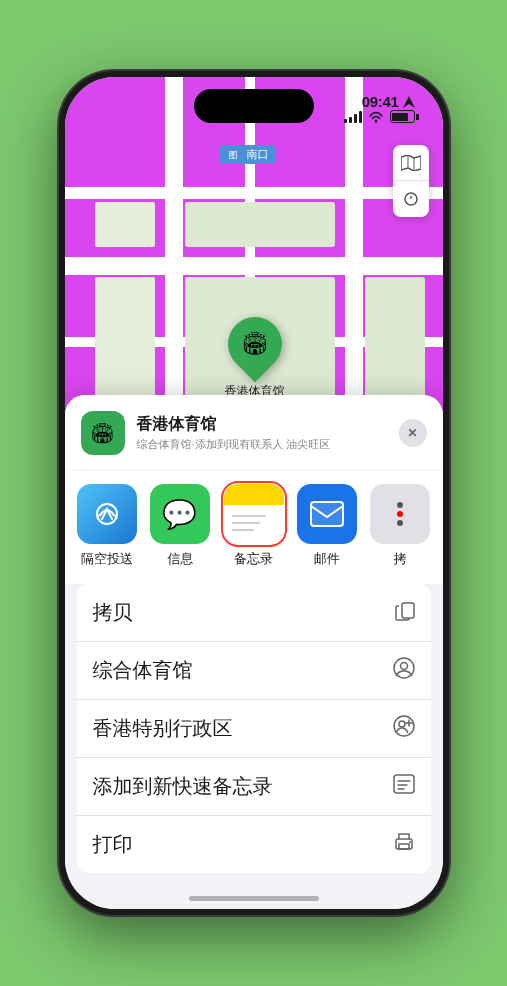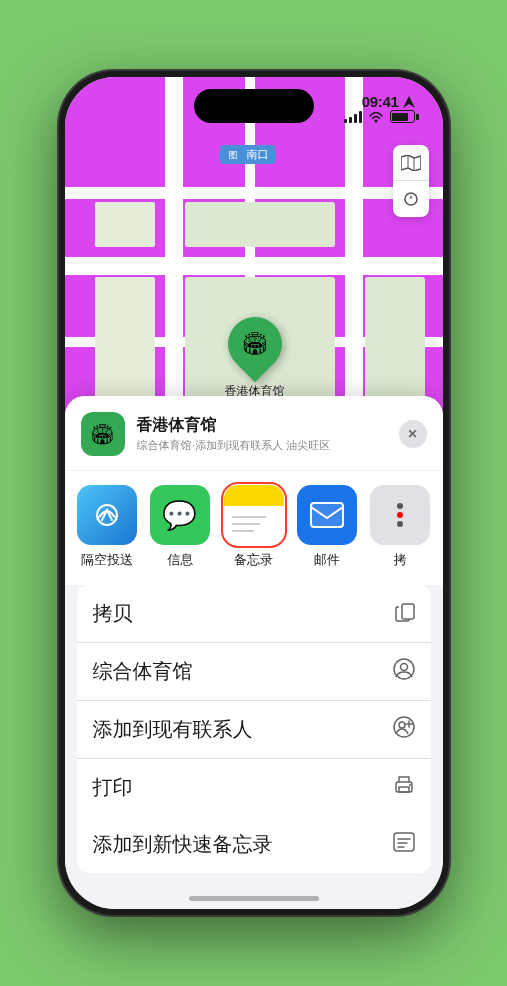--- a/index.html
+++ b/index.html
@@ -582,56 +582,56 @@
           <span class="action-icon">
             <svg width="22" height="22" viewBox="0 0 22 22">
               <circle cx="11" cy="11" r="10" fill="none" stroke="#666" stroke-width="1.5"></circle>
               <circle cx="11" cy="9" r="3.5" fill="none" stroke="#666" stroke-width="1.5"></circle>
               <path d="M3 19 Q5 14 11 14 Q17 14 19 19" fill="none" stroke="#666" stroke-width="1.5"></path>
             </svg>
           </span>
         </div>
 
         <div class="action-item">
-          <span class="action-text">添加到现有联系人</span>
+          <span class="action-text">香港特别行政区</span>
           <span class="action-icon">
             <svg width="22" height="22" viewBox="0 0 22 22">
               <circle cx="11" cy="11" r="10" fill="none" stroke="#666" stroke-width="1.5"></circle>
               <circle cx="9" cy="9" r="3" fill="none" stroke="#666" stroke-width="1.5"></circle>
               <path d="M3 18 Q5 13 9 13 Q13 13 15 18" fill="none" stroke="#666" stroke-width="1.5"></path>
               <line x1="16" y1="5" x2="16" y2="11" stroke="#666" stroke-width="1.5" stroke-linecap="round"></line>
               <line x1="13" y1="8" x2="19" y2="8" stroke="#666" stroke-width="1.5" stroke-linecap="round"></line>
+            </svg>
+          </span>
+        </div>
+
+        <div class="action-item">
+          <span class="action-text">添加到新快速备忘录</span>
+          <span class="action-icon">
+            <svg width="22" height="20" viewBox="0 0 22 20">
+              <rect x="1" y="1" width="20" height="18" rx="3" fill="none" stroke="#666" stroke-width="1.5"></rect>
+              <line x1="5" y1="7" x2="17" y2="7" stroke="#666" stroke-width="1.5" stroke-linecap="round"></line>
+              <line x1="5" y1="11" x2="14" y2="11" stroke="#666" stroke-width="1.5" stroke-linecap="round"></line>
+              <line x1="5" y1="15" x2="11" y2="15" stroke="#666" stroke-width="1.5" stroke-linecap="round"></line>
             </svg>
           </span>
         </div>
 
         <div class="action-item" style="border-bottom:none;">
           <span class="action-text">打印</span>
           <span class="action-icon">
             <svg width="22" height="20" viewBox="0 0 22 20">
               <rect x="3" y="7" width="16" height="10" rx="2" fill="none" stroke="#666" stroke-width="1.5"></rect>
               <path d="M6 7 L6 2 L16 2 L16 7" fill="none" stroke="#666" stroke-width="1.5"></path>
               <rect x="6" y="12" width="10" height="5" fill="none" stroke="#666" stroke-width="1.5"></rect>
               <circle cx="17" cy="10" r="1" fill="#666"></circle>
             </svg>
           </span>
         </div>
 
-        <div class="action-item">
-          <span class="action-text">添加到新快速备忘录</span>
-          <span class="action-icon">
-            <svg width="22" height="20" viewBox="0 0 22 20">
-              <rect x="1" y="1" width="20" height="18" rx="3" fill="none" stroke="#666" stroke-width="1.5"></rect>
-              <line x1="5" y1="7" x2="17" y2="7" stroke="#666" stroke-width="1.5" stroke-linecap="round"></line>
-              <line x1="5" y1="11" x2="14" y2="11" stroke="#666" stroke-width="1.5" stroke-linecap="round"></line>
-              <line x1="5" y1="15" x2="11" y2="15" stroke="#666" stroke-width="1.5" stroke-linecap="round"></line>
-            </svg>
-          </span>
-        </div>
-
       </div>
 
       <div class="home-indicator"></div>
       <div style="height:28px;"></div>
     </div>
 
   </div>
 </div>
 
 </body></html>

